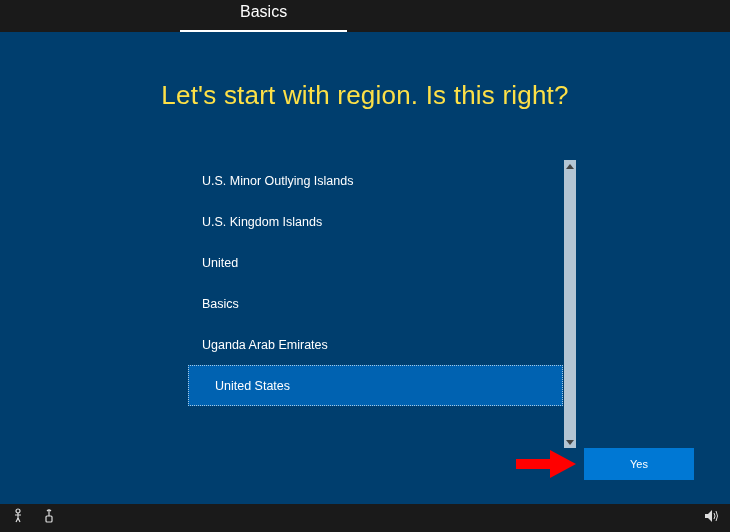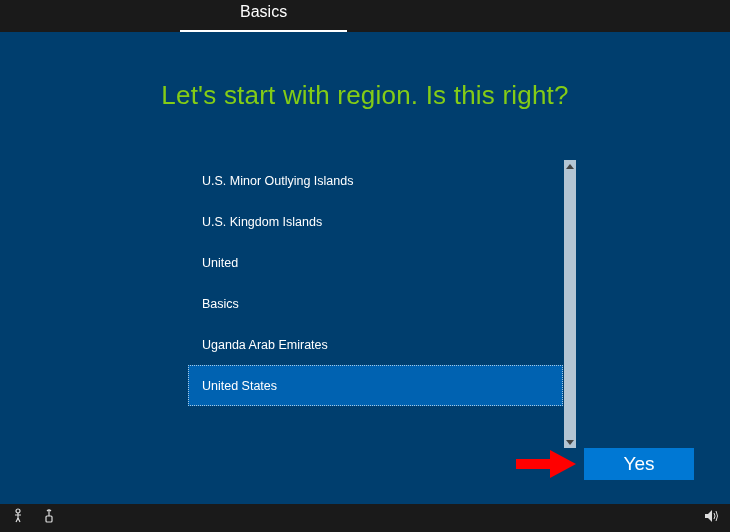--- a/index.html
+++ b/index.html
@@ -31,21 +31,21 @@
     }
     .main-area {
       width: 100%;
       height: 472px;
       background: #003e6e;
       position: relative;
       padding-top: 48px;
       text-align: center;
     }
     .title {
-      color: #84cc16;
+      color: #fde047;
       font-size: 26px;
       font-weight: 300;
       letter-spacing: 0.2px;
     }
     .region-box {
       position: absolute;
       left: 188px;
       top: 128px;
       width: 388px;
       height: 288px;
@@ -62,21 +62,21 @@
       font-weight: 400;
       height: 41px;
       display: flex;
       align-items: center;
       padding-left: 14px;
       cursor: pointer;
     }
     .region-item.selected {
       background: #0062b1;
       border: 1px dotted rgba(255,255,255,0.65);
-      padding-left: 13px;
+      padding-left: 26px;
       text-align: center;
     }
     .scrollbar {
       position: absolute;
       right: 0;
       top: 0;
       width: 12px;
       height: 288px;
       background: rgba(255,255,255,0.0);
       display: flex;
@@ -99,21 +99,21 @@
       background: rgba(255,255,255,0.7);
     }
     .yes-button {
       position: absolute;
       right: 36px;
       bottom: 24px;
       width: 110px;
       height: 32px;
       background: #0078d4;
       color: #fff;
-      font-size: 19px;
+      font-size: 11px;
       border: none;
       cursor: pointer;
       font-family: inherit;
     }
     .arrow-annotation {
       position: absolute;
       right: 152px;
       bottom: 24px;
       width: 62px;
       height: 32px;

